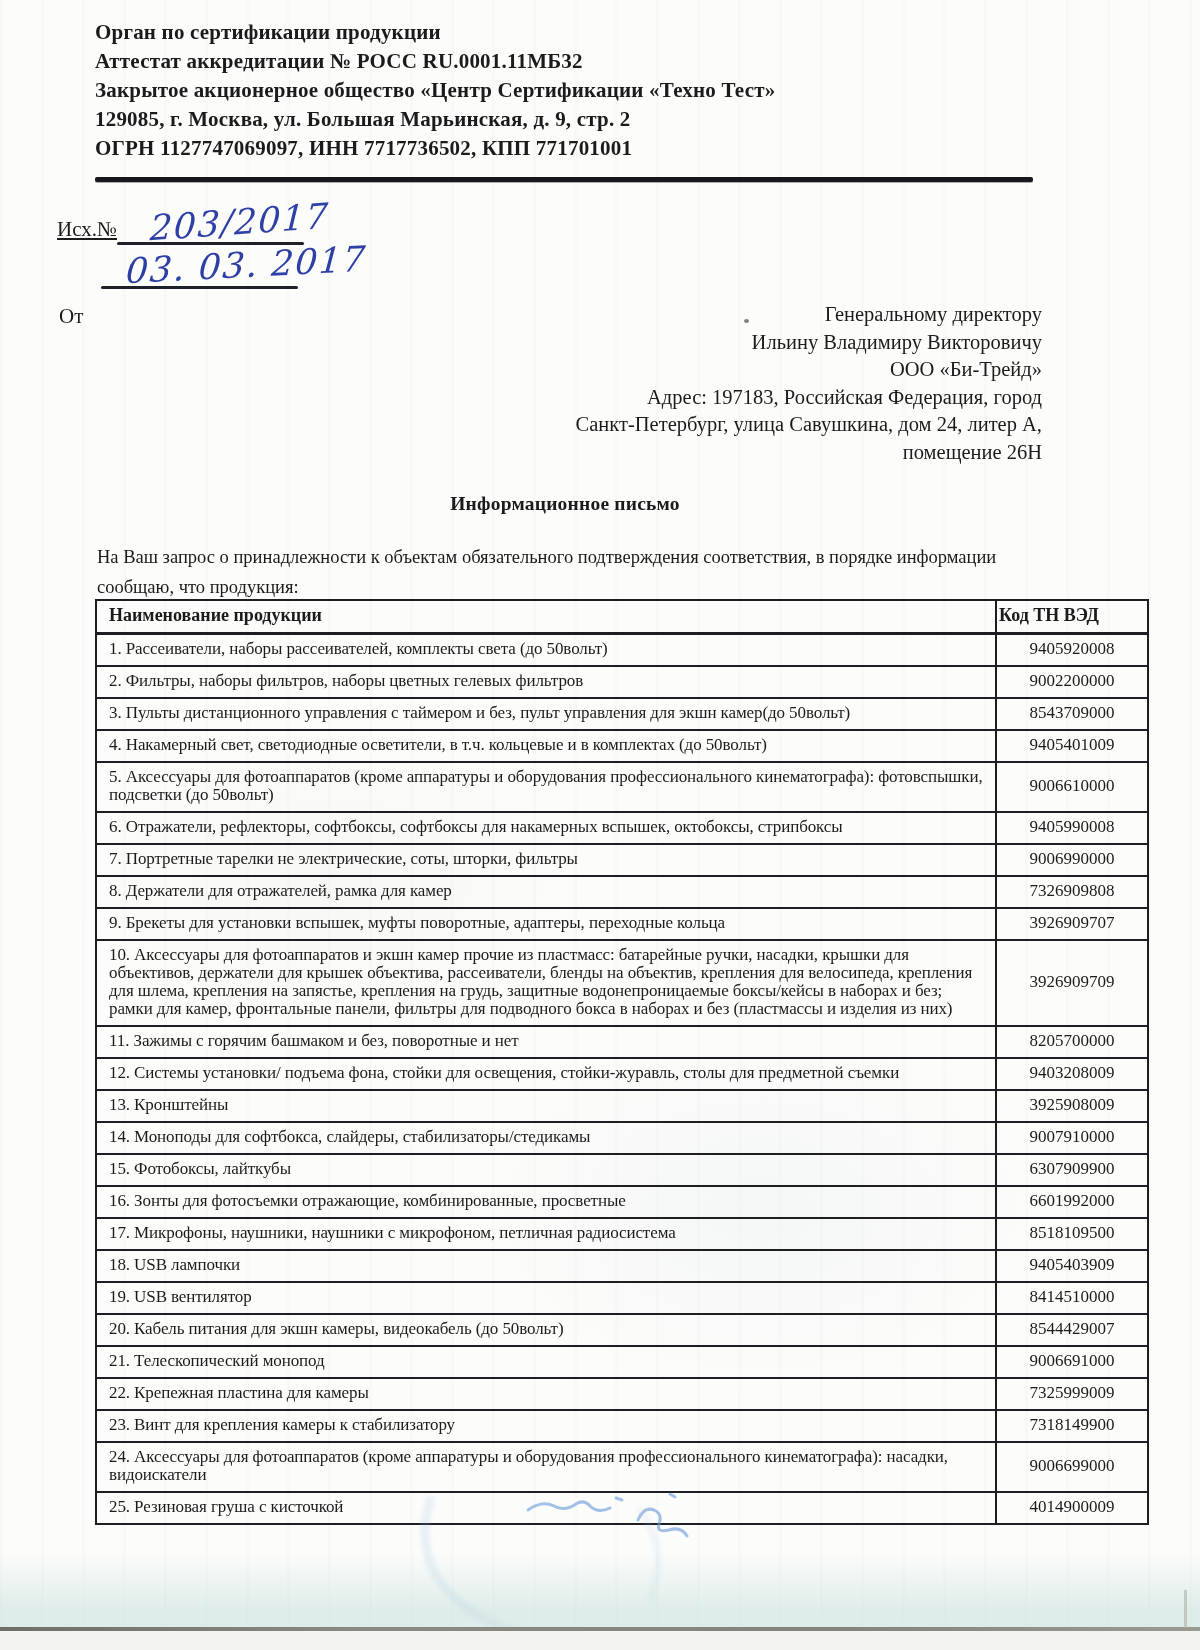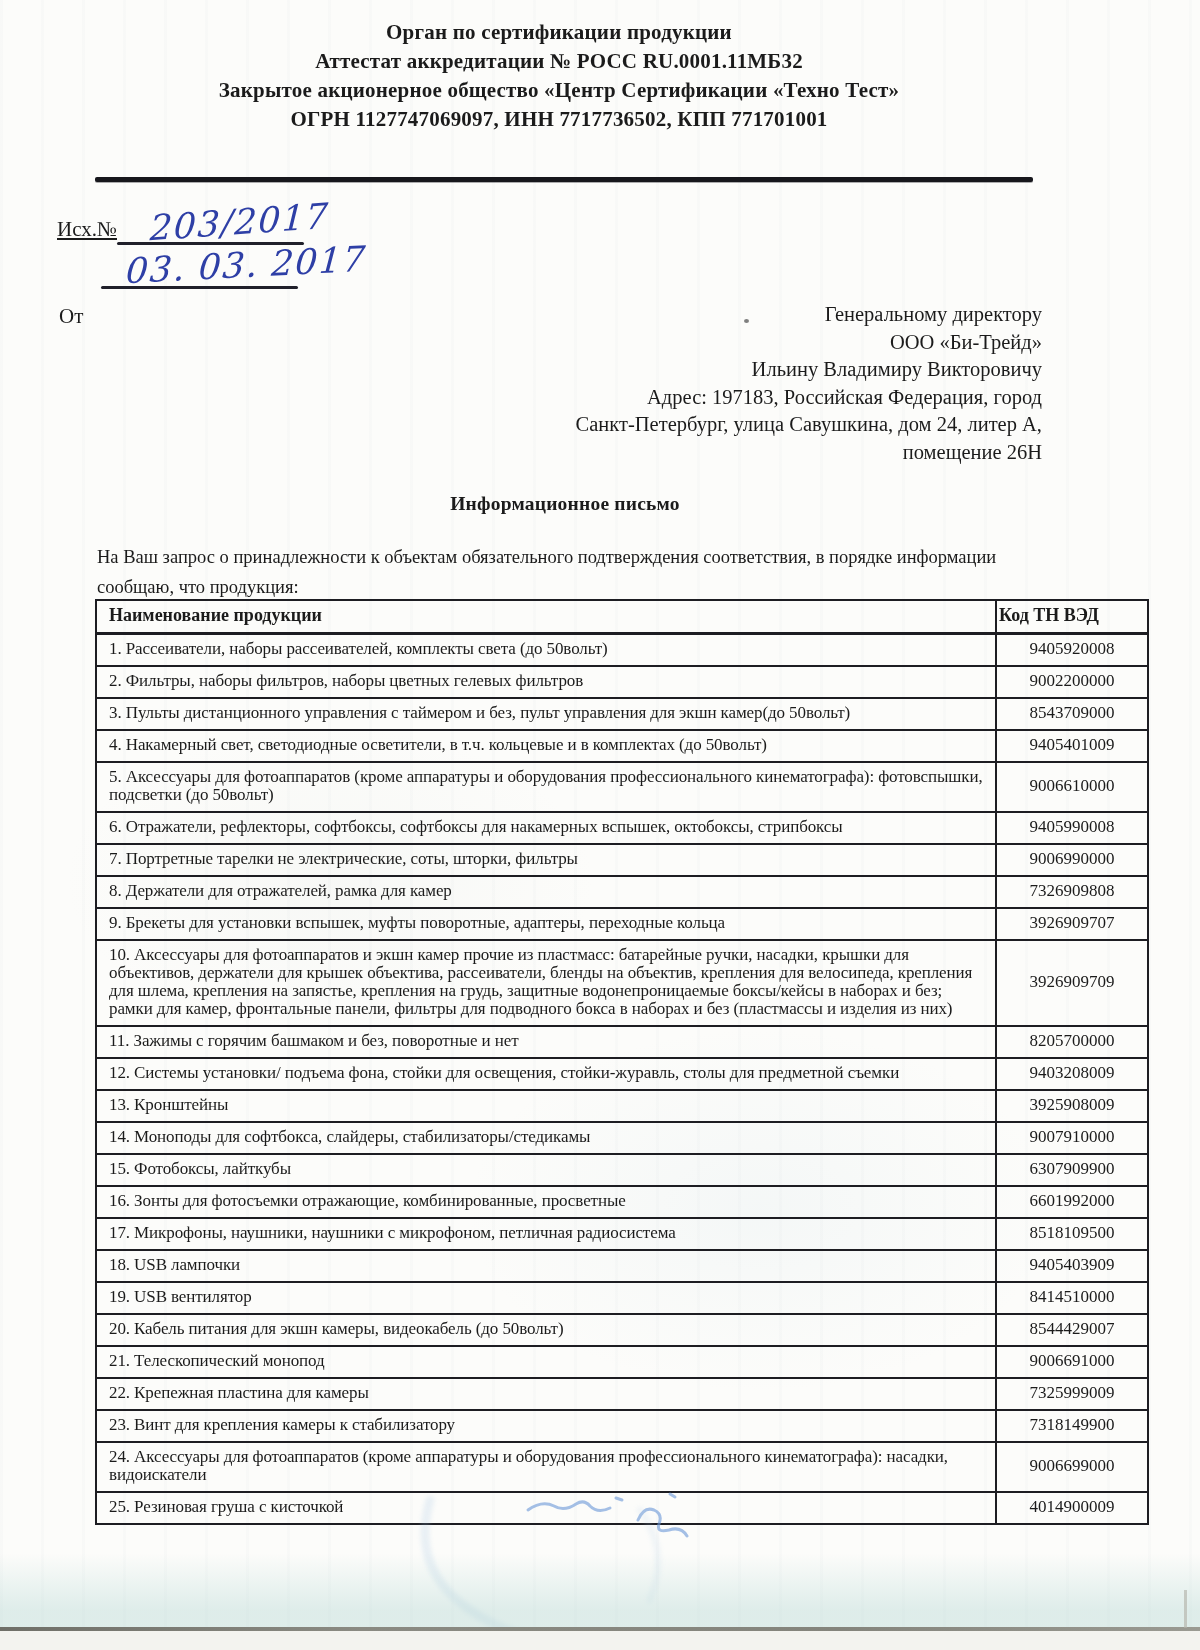--- a/index.html
+++ b/index.html
@@ -11,21 +11,21 @@
   }
   .page::before { 
     content:""; position:absolute; inset:0; pointer-events:none;
     background:
       repeating-linear-gradient(90deg, rgba(214,220,223,.10) 0 3px, rgba(255,255,255,0) 3px 41px),
       radial-gradient(420px 260px at 760px 1210px, rgba(190,214,224,.12), rgba(255,255,255,0) 70%),
       radial-gradient(380px 220px at 330px 880px, rgba(205,214,208,.10), rgba(255,255,255,0) 70%);
   }
 
   
-  .org-header { position:absolute; top:18px; left:89px; width:940px; text-align:center;
+  .org-header { position:absolute; top:18px; left:95px; width:940px; 
     font-weight:bold; font-size:21px; line-height:29px; letter-spacing:.2px; }
   .head-rule { position:absolute; top:177px; left:95px; width:938px; height:5px;
     background:#17171c; border-radius:2px; box-shadow:0 1px 0 rgba(23,23,28,.35); }
 
   
   .ref-label { position:absolute; font-size:21px; }
   .ref-label.out { left:57px; top:217px;text-decoration:underline; }
   .ref-label.from { left:59px; top:260px;margin-top:44px; }
   .ref-underline { position:absolute; height:3px; background:#20202a; border-radius:2px; }
   .ref-underline.u1 { left:117px; top:242px; width:187px; }
@@ -74,38 +74,39 @@
 </style>
 </head>
 <body>
 
 <div class="page">
 
   <header class="org-header">
     <div>Орган по сертификации продукции</div>
     <div>Аттестат аккредитации № РОСС RU.0001.11МБ32</div>
     <div>Закрытое акционерное общество «Центр Сертификации «Техно Тест»</div>
+    <div>129085, г. Москва, ул. Большая Марьинская, д. 9, стр. 2</div>
     <div>ОГРН 1127747069097, ИНН 7717736502, КПП 771701001</div>
   </header>
 
   <div class="head-rule"></div>
 
   <div>
     <span class="ref-label out">Исх.№</span>
     <span class="hand number">203/2017</span>
     <span class="ref-underline u1"></span>
     <span class="ref-label from">От</span>
     <span class="hand date">03. 03. 2017</span>
     <span class="ref-underline u2"></span>
   </div>
 
   <div class="recipient">
     <div>Генеральному директору</div>
+    <div>Ильину Владимиру Викторовичу</div>
     <div>ООО «Би-Трейд»</div>
-    <div>Ильину Владимиру Викторовичу</div>
     <div>Адрес: 197183, Российская Федерация, город</div>
     <div>Санкт-Петербург, улица Савушкина, дом 24, литер А,</div>
     <div>помещение 26Н</div>
   </div>
 
   <span class="speck"></span>
 
   <h1 class="letter-title">Информационное письмо</h1>
 
   <p class="intro">На Ваш запрос о принадлежности к объектам обязательного подтверждения соответствия, в порядке информации сообщаю, что продукция:</p>

